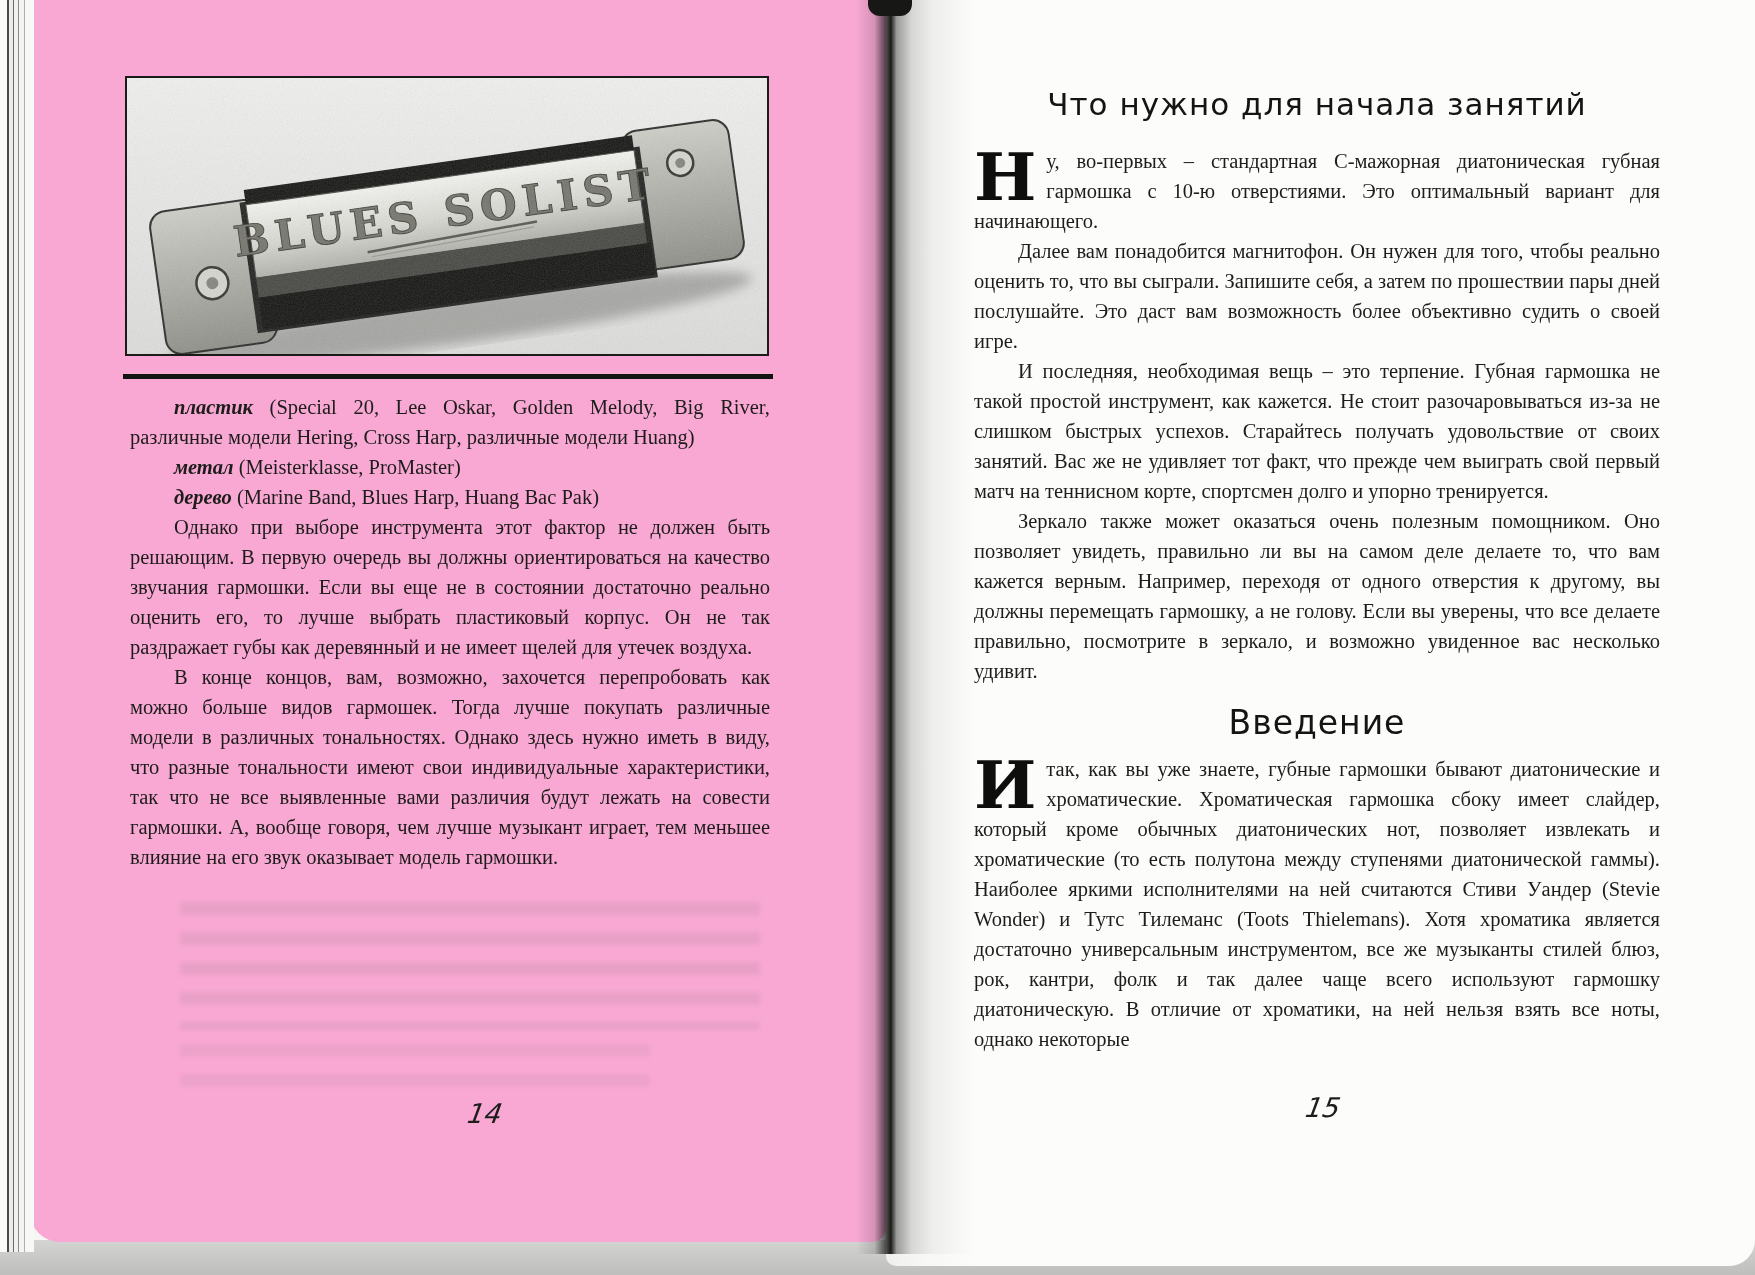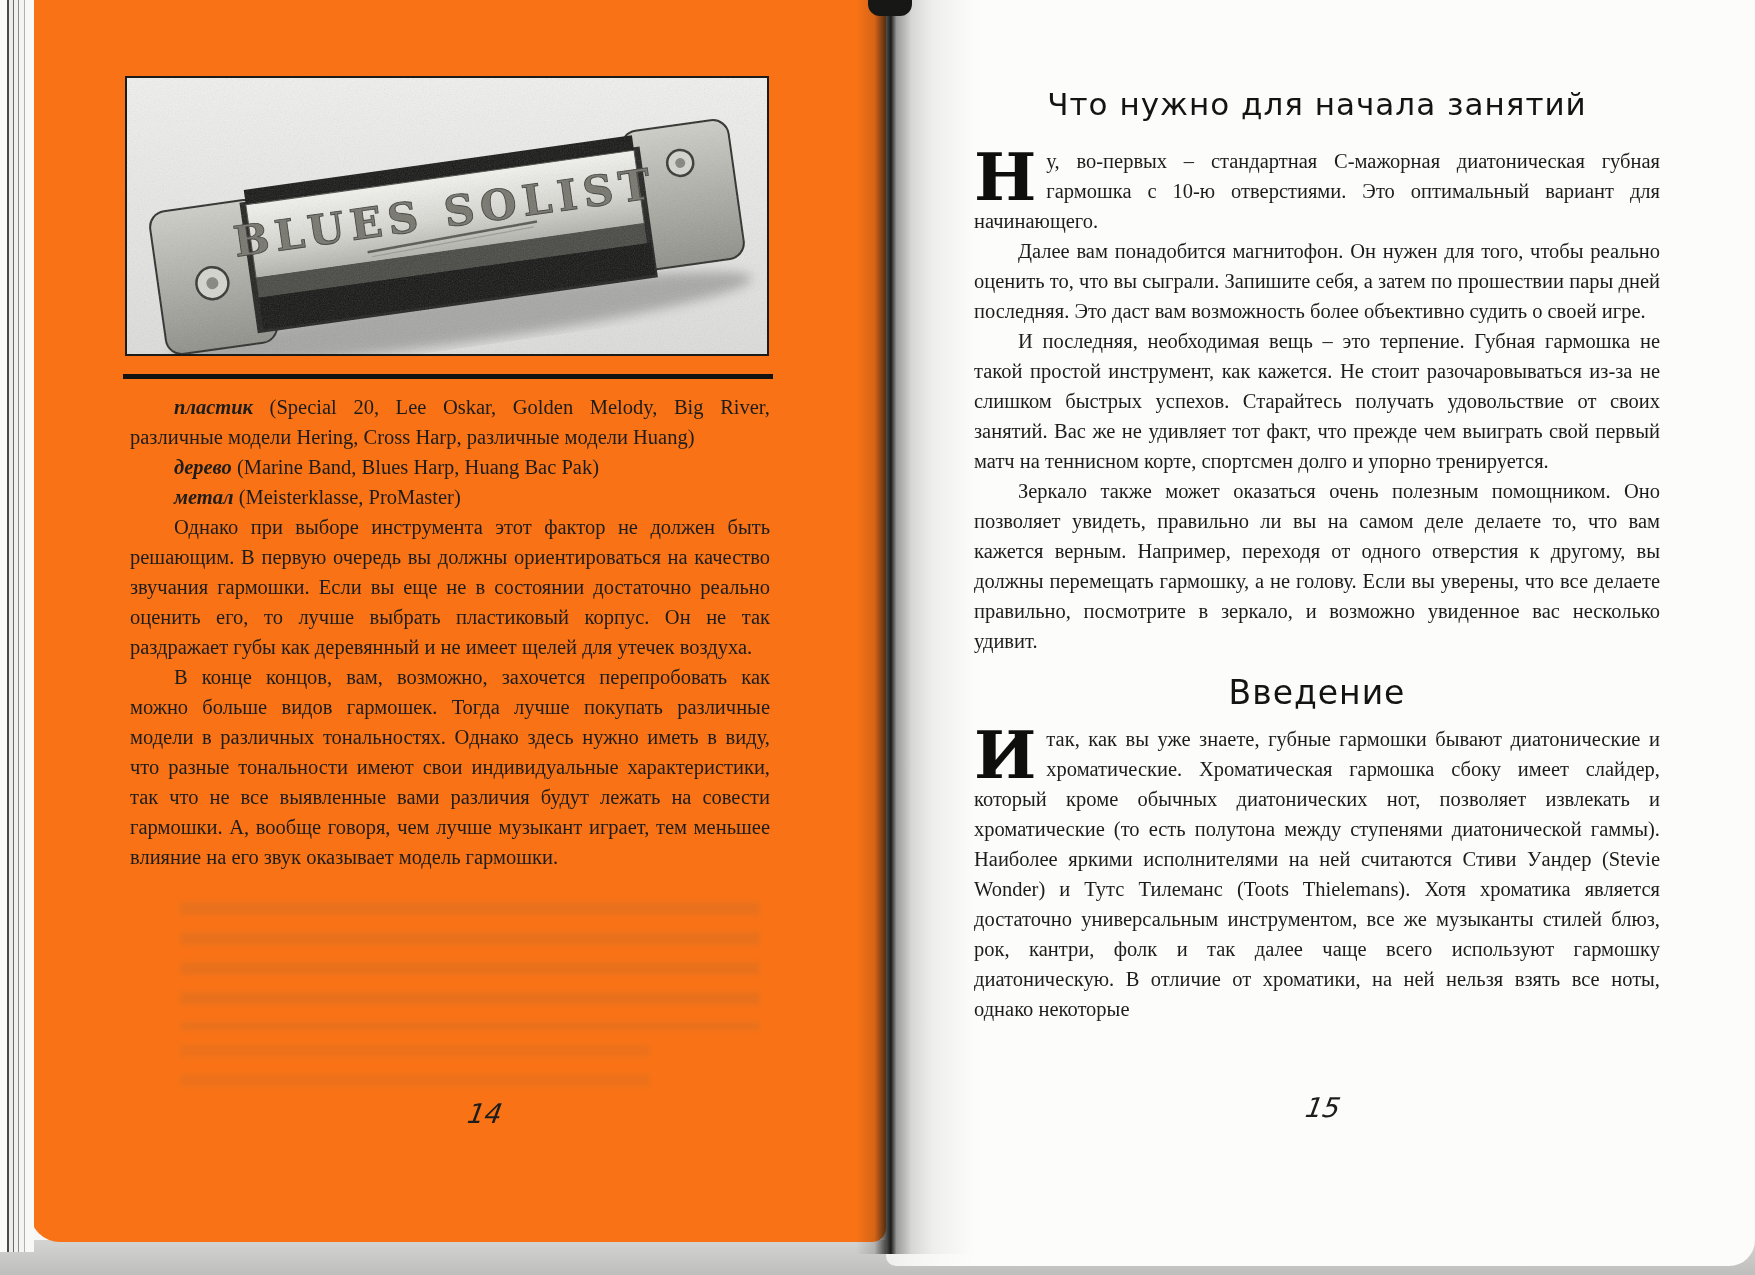--- a/index.html
+++ b/index.html
@@ -13,21 +13,21 @@
         #fafaf8 0px,#fafaf8 7px,
         #4a4a48 7px,#4a4a48 9px,
         #ececea 9px,#ececea 13px,
         #6a6a68 13px,#6a6a66 14px,
         #f1f1ef 14px,#f1f1ef 18px,
         #8a8a88 18px,#8a8a88 19px,
         #f4f4f2 19px,#f4f4f2 24px,
         #b0b0ae 24px,#b0b0ae 25px,
         #f8f8f6 25px,#f8f8f6 34px);}
 
-  .page{position:absolute;top:0;background:#f97316;z-index:1;}
+  .page{position:absolute;top:0;background:#f9a8d4;z-index:1;}
   .page-left{left:30px;width:856px;height:1242px;border-radius:0 0 14px 30px;}
   .page-right{left:886px;width:869px;height:1266px;border-radius:0 0 26px 10px;
     background:linear-gradient(to right,#efefed 0,#f7f7f5 40px,#fcfcfa 90px);}
 
   
   .gutter{position:absolute;left:856px;top:0;width:116px;height:1254px;z-index:4;pointer-events:none;
     background:linear-gradient(to right,
       rgba(25,25,23,0) 0%,
       rgba(25,25,23,0.16) 16%,
       rgba(18,18,16,0.72) 26%,
@@ -138,39 +138,39 @@
           <rect x="124" y="173" width="392" height="20" fill="#454541"></rect>
           <rect x="124" y="193" width="396" height="32" fill="#131311"></rect>
         </g>
         <rect x="0" y="0" width="640" height="276" filter="url(#grain)"></rect>
       </svg>
     </div>
     <div class="photo-rule"></div>
 
     <div class="text-block left-text">
       <p class="entry"><span class="term">пластик</span><span> (Special 20, Lee Oskar, Golden Melody, Big River, различные модели Hering, Cross Harp, различные модели Huang)</span></p>
+      <p class="entry"><span class="term">метал</span><span>  (Meisterklasse, ProMaster)</span></p>
       <p class="entry"><span class="term">дерево</span><span>  (Marine Band, Blues Harp, Huang Bac Pak)</span></p>
-      <p class="entry"><span class="term">метал</span><span>  (Meisterklasse, ProMaster)</span></p>
       <p class="para">Однако при выборе инструмента этот фактор не должен быть решающим. В первую очередь вы должны ориентироваться на качество звучания гармошки. Если вы еще не в состоянии достаточно реально оценить его, то лучше выбрать пластиковый корпус. Он не так раздражает губы как деревянный и не имеет щелей для утечек воздуха.</p>
       <p class="para">В конце концов, вам, возможно, захочется перепробовать как можно больше видов гармошек. Тогда лучше покупать различные модели в различных тональностях.  Однако здесь нужно иметь в виду, что разные тональности имеют свои индивидуальные характеристики, так что не все выявленные вами различия будут лежать на совести гармошки. А, вообще говоря, чем лучше музыкант играет, тем меньшее влияние на его звук оказывает модель гармошки.</p>
     </div>
 
     <div class="ghost g1"></div>
     <div class="ghost g2"></div>
 
     <div class="pagenum pagenum-left">14</div>
   </div>
 
   <div class="page page-right">
 
     <h1 class="chapter-heading h-top">Что нужно для начала занятий</h1>
 
     <div class="text-block right-text">
       <p class="para nofirstindent"><span class="dropcap">Н</span><span>у, во-первых – стандартная C-мажорная диатоническая губная гармошка с 10-ю отверстиями. Это оптимальный вариант для начинающего.</span></p>
-      <p class="para">Далее вам понадобится магнитофон. Он нужен для того, чтобы реально оценить то, что вы сыграли. Запишите себя, а затем по прошествии пары дней последняя. Это даст вам возможность более объективно судить о своей игре.</p>
+      <p class="para">Далее вам понадобится магнитофон. Он нужен для того, чтобы реально оценить то, что вы сыграли. Запишите себя, а затем по прошествии пары дней послушайте. Это даст вам возможность более объективно судить о своей игре.</p>
       <p class="para">И последняя, необходимая вещь – это терпение. Губная гармошка не такой простой инструмент, как кажется. Не стоит разочаровываться из-за не слишком быстрых успехов. Старайтесь получать удоволь­ствие от своих занятий. Вас же не удивляет тот факт, что прежде чем выиграть свой первый матч на теннисном корте, спортсмен долго и упорно тренируется.</p>
       <p class="para">Зеркало также может оказаться очень полезным помощником. Оно позволяет увидеть, правильно ли вы на самом деле делаете то, что вам кажется верным. Например, переходя от одного отверстия к другому, вы должны перемещать гармошку, а не голову. Если вы уверены, что все делаете правильно, посмотрите в зеркало, и возмож­но увиденное вас несколько удивит.</p>
       <h2 class="h-mid">Введение</h2>
       <p class="para nofirstindent"><span class="dropcap">И</span><span>так, как вы уже знаете, губные гармошки бывают диатонические и хроматические.  Хроматическая гармошка сбоку имеет слайдер, который кроме обычных диатонических нот, позволяет извлекать и хроматические (то есть полутона между ступенями диатонической гаммы).  Наиболее яркими исполнителями на ней считаются Стиви Уандер (Stevie Wonder) и Тутс Тилеманс (Toots Thielemans). Хотя хроматика является достаточно универсаль­ным инструментом, все же музыканты стилей блюз, рок, кантри, фолк и так далее чаще всего используют гармошку диатоническую. В отличие от хроматики, на ней нельзя взять все ноты, однако некоторые</span></p>
     </div>
 
     <div class="pagenum pagenum-right">15</div>
   </div>
 
   <div class="gutter"></div>

